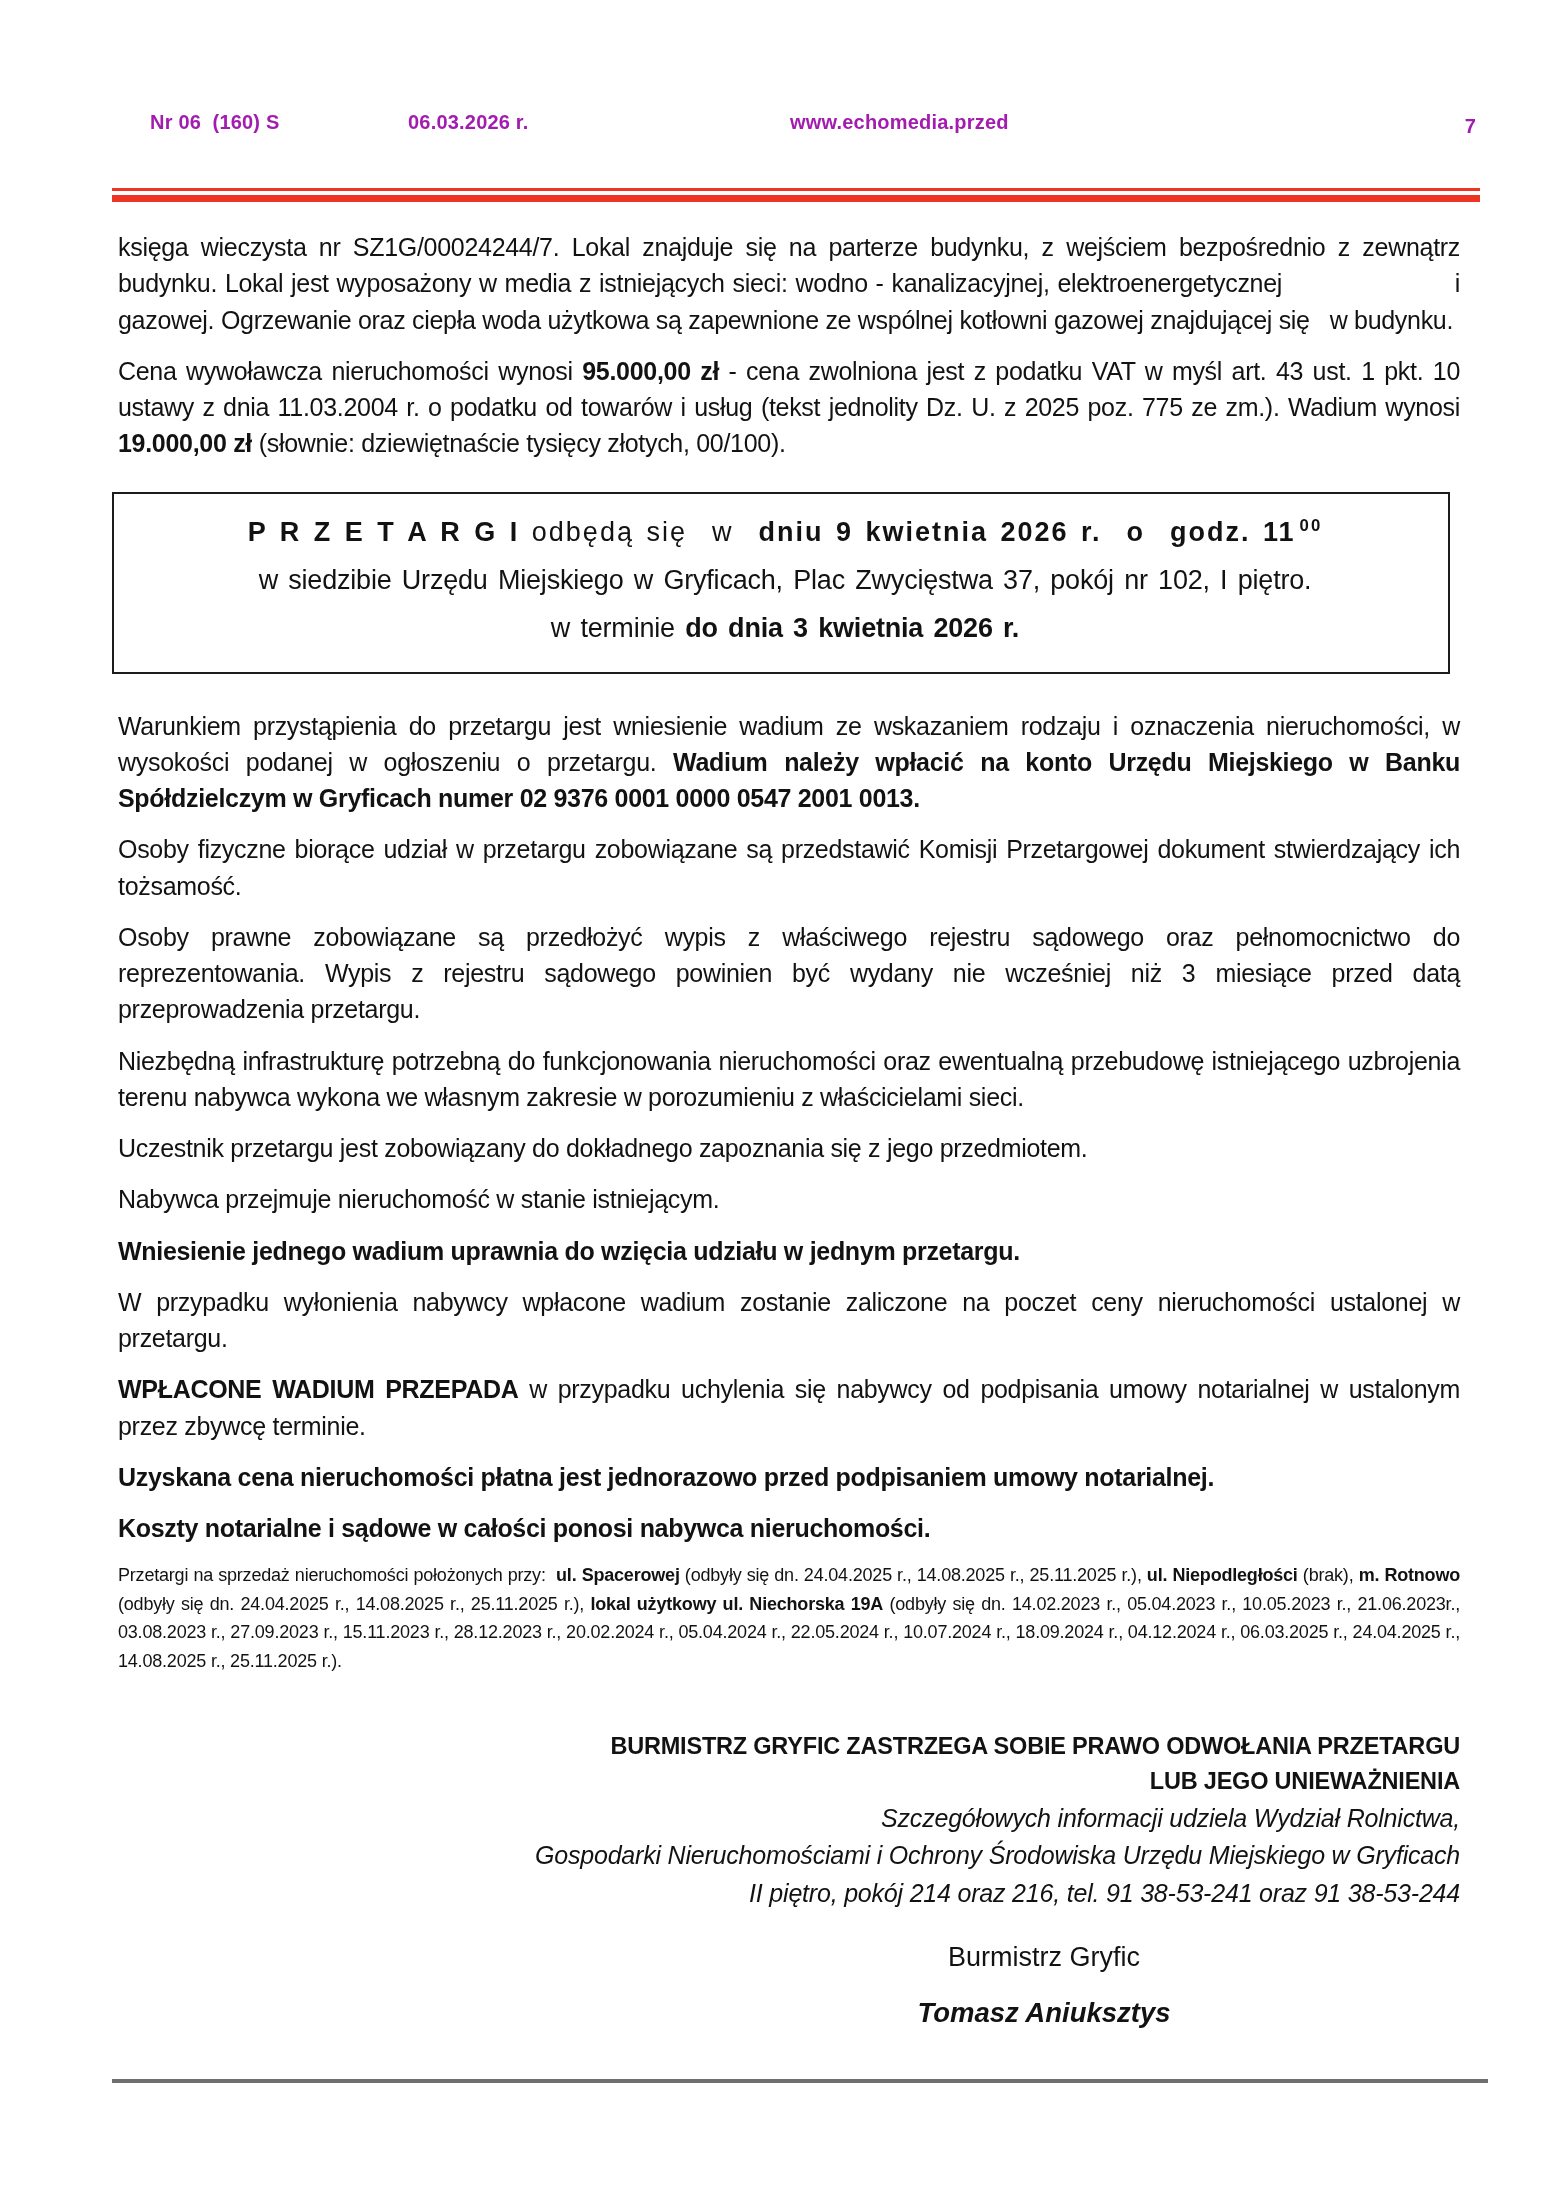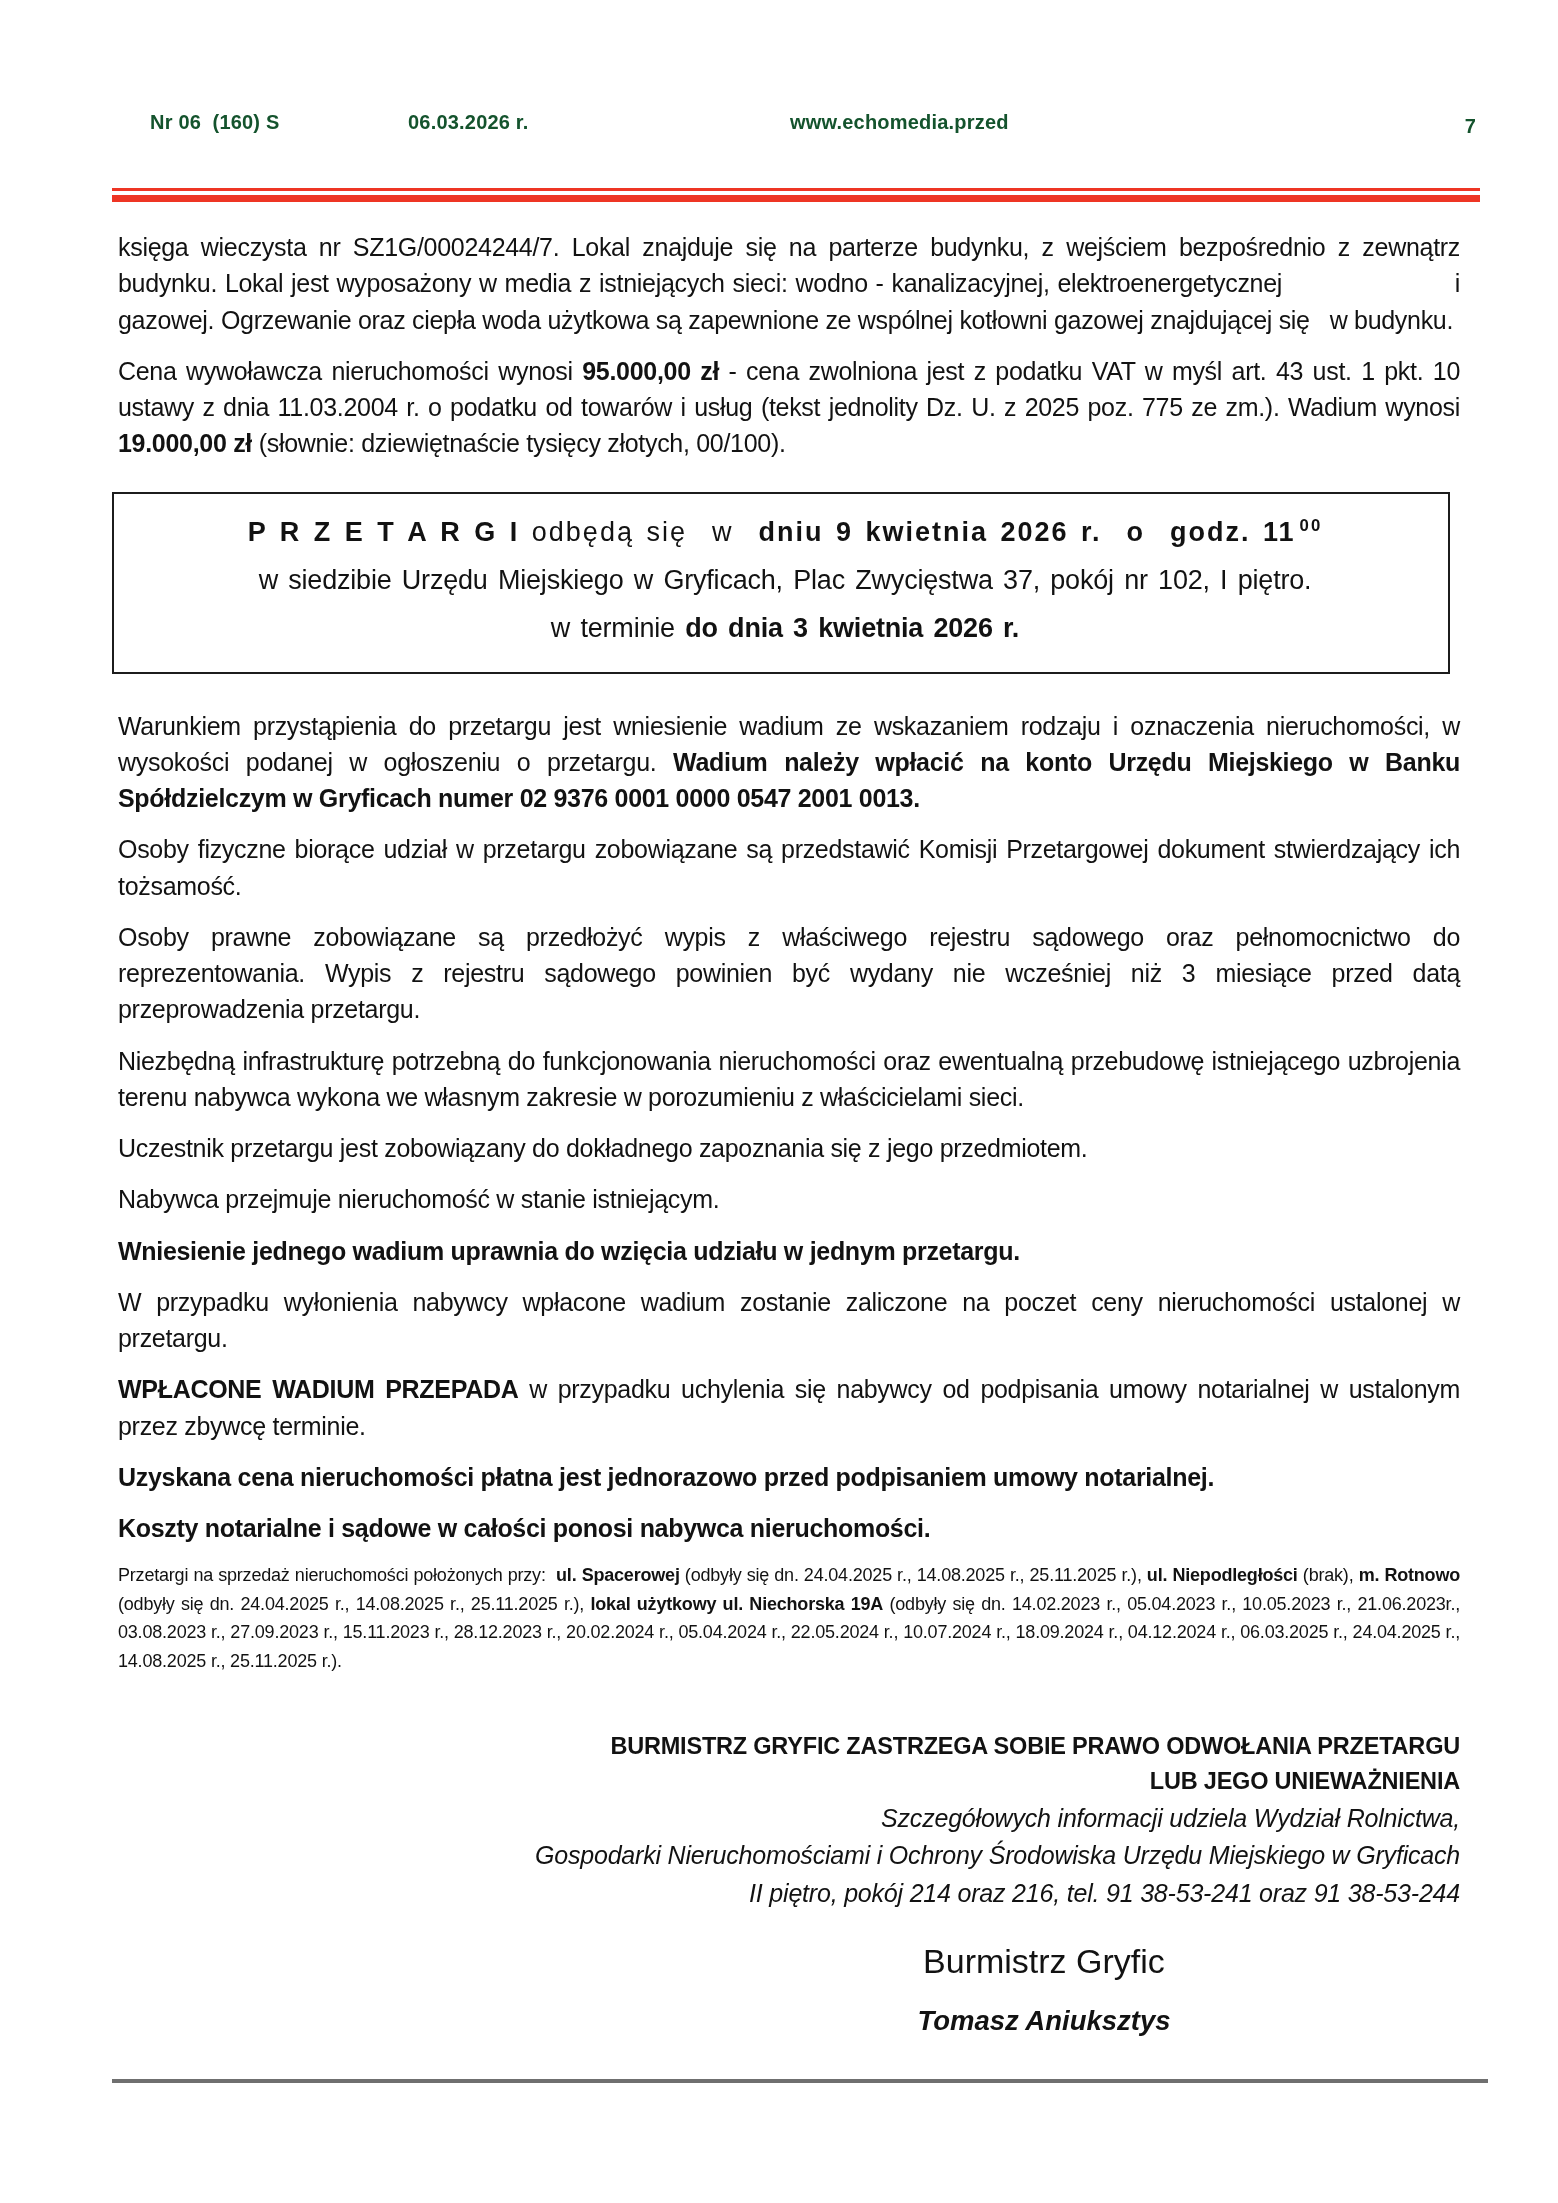--- a/index.html
+++ b/index.html
@@ -9,21 +9,21 @@
     width:1558px;height:2203px;
     box-sizing:border-box;
     padding:0 98px 0 118px;
     background:#ffffff;
     font-family:"Liberation Sans", sans-serif;
     color:#121212;
     overflow:hidden;
   }
   
   header.hdr{position:relative;height:148px;}
-  .hdr span{position:absolute;bottom:14px;font-weight:700;color:#14532d;font-size:20px;letter-spacing:.2px;white-space:pre;}
+  .hdr span{position:absolute;bottom:14px;font-weight:700;color:#a21caf;font-size:20px;letter-spacing:.2px;white-space:pre;}
   .issue{left:32px;}
   .hdate{left:290px;}
   .hsite{left:672px;}
   .pageno{
     position:absolute;right:-16px;bottom:-4px;
     font-size:74px;font-weight:700;color:#54565b;line-height:.8;
   }
   .redrule{margin:40px 0 0 -6px;width:1368px;}
   .redrule-thin{height:3px;background:#ee3524;}
   .redrule-gap{height:4px;background:#ffffff;}
@@ -50,21 +50,21 @@
   .box-title{letter-spacing:2px;}
   
   .small{font-size:18px;line-height:1.58;letter-spacing:-0.2px;margin-bottom:54px;}
   
   .notice{text-align:center;margin:8px 0 26px 0;}
   .notice p{margin:0;line-height:1.5;text-align:right;}
   .notice-bold{font-size:23.5px;font-weight:700;letter-spacing:-0.2px;}
   .notice-italic{font-size:25px;font-style:italic;letter-spacing:-0.2px;}
   
   .sig{margin-left:52%;width:34%;text-align:center;}
-  .sig-title{margin:30px 0 0 0;font-size:34px;}
+  .sig-title{margin:30px 0 0 0;font-size:27px;}
   .sig-name{margin:24px 0 0 0;font-size:27.5px;font-weight:700;font-style:italic;}
   
   .footrule{position:absolute;left:112px;top:2079px;width:1376px;height:4px;background:#6f6f6f;}
 </style>
 </head>
 <body>
 
 <div class="page">
 
   <header class="hdr">

